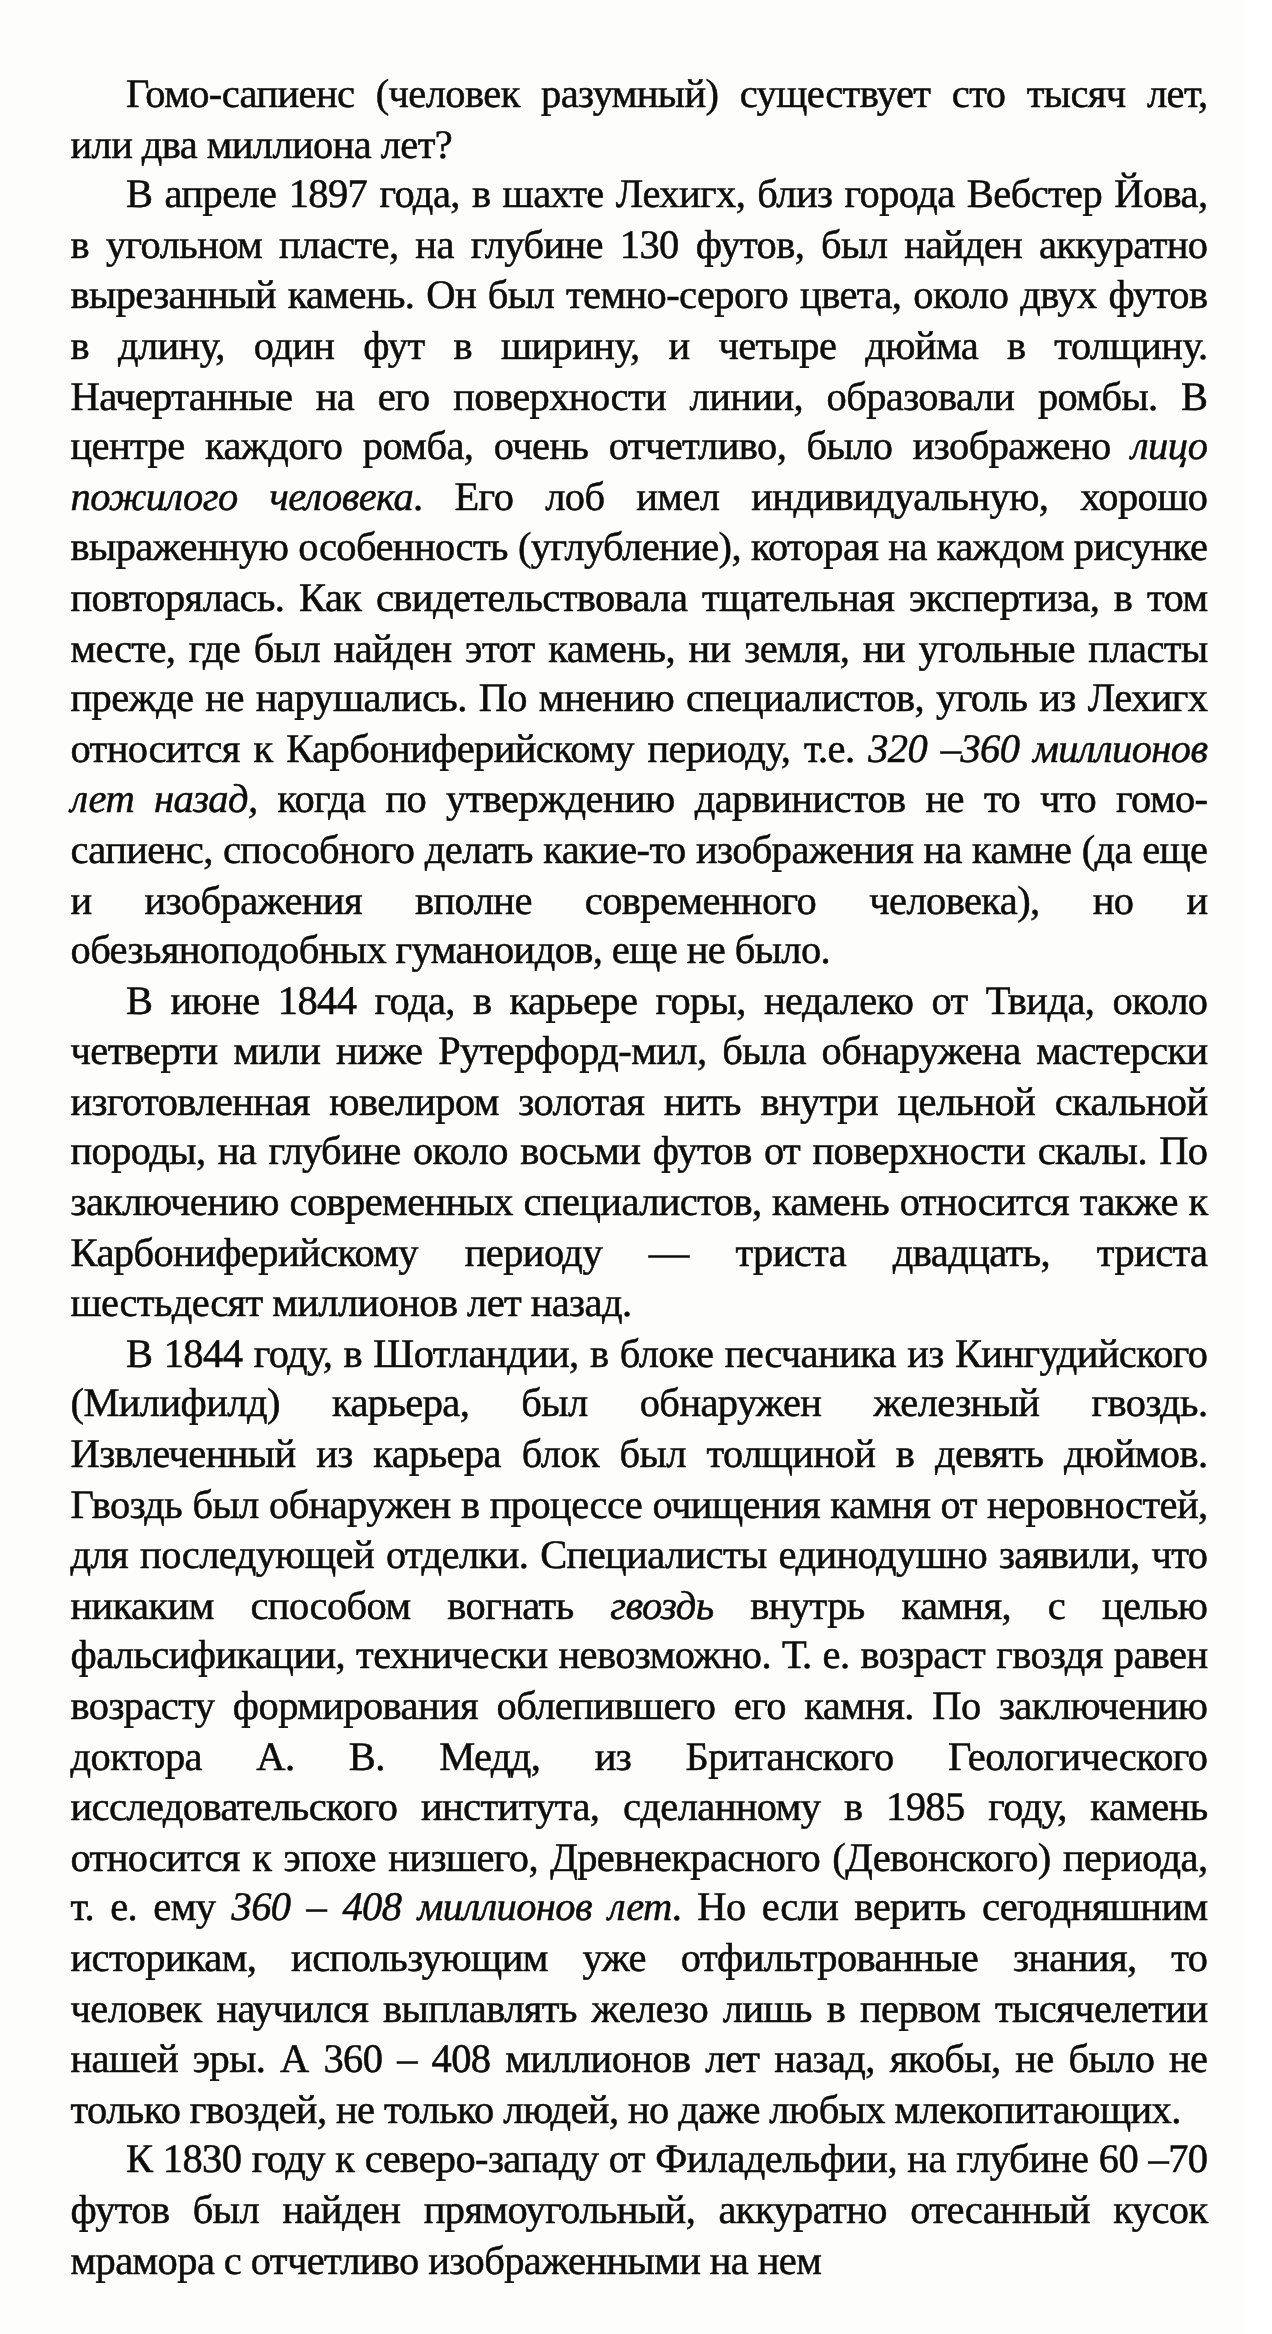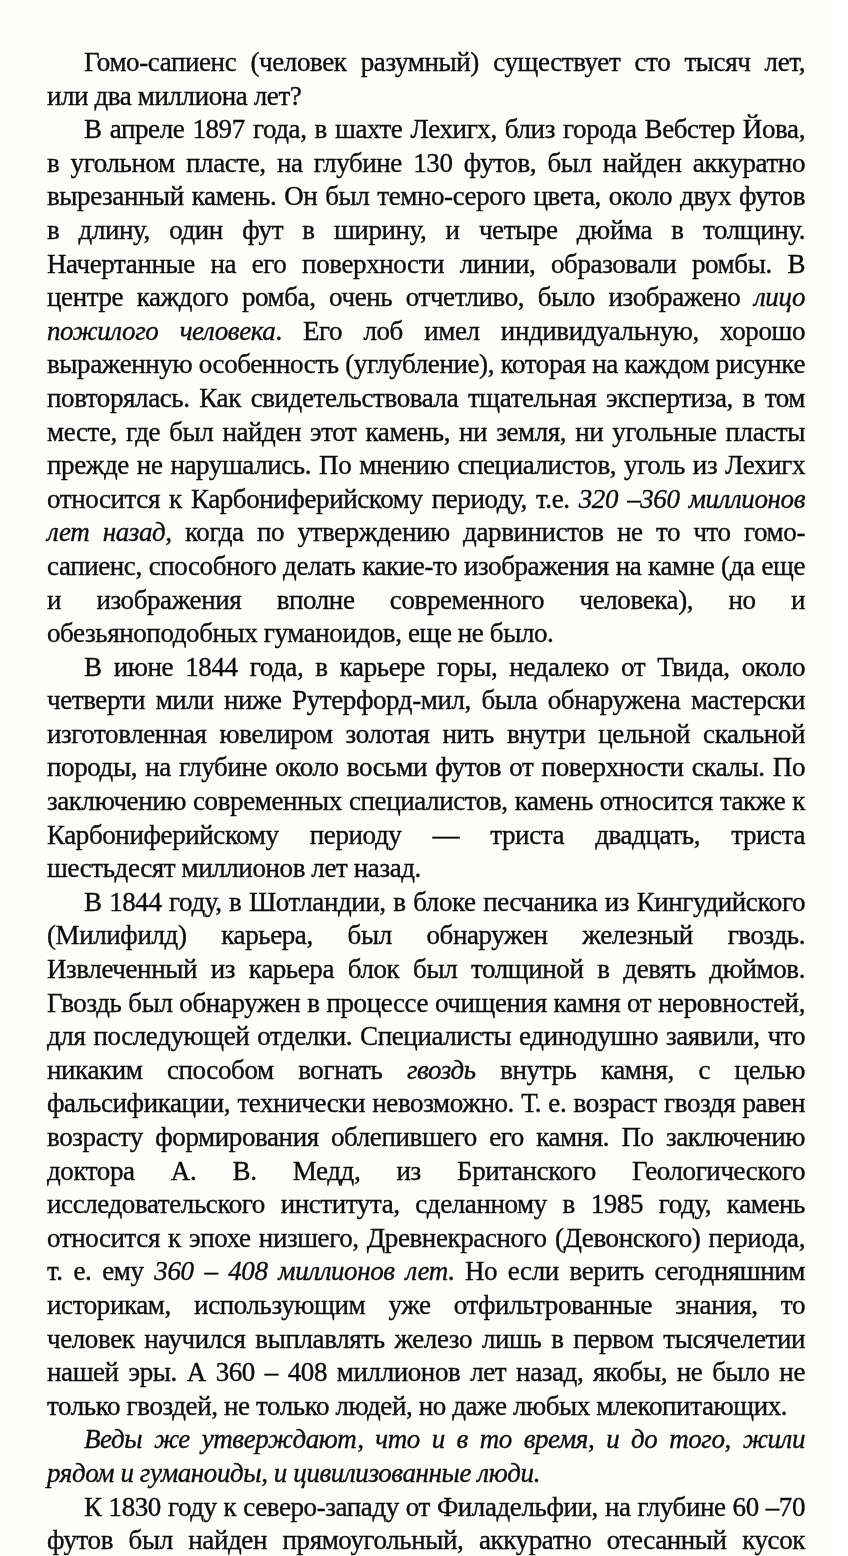--- a/index.html
+++ b/index.html
@@ -37,17 +37,16 @@
 </style>
 </head>
 <body>
 
 <div class="page">
   <div class="text-block">
     <p class="para"><span>Гомо-сапиенс (человек разумный) существует сто тысяч лет, или два миллиона лет?</span></p>
     <p class="para"><span>В апреле 1897 года, в шахте Лехигх, близ города Вебстер Йова, в угольном пласте, на глубине 130 футов, был найден аккуратно вырезанный камень. Он был темно-серого цвета, около двух футов в длину, один фут в ширину, и четыре дюйма в толщину. Начертанные на его поверхности линии, образовали ромбы. В центре каждого ромба, очень отчетливо, было изображено </span><i>лицо пожилого человека</i><span>. Его лоб имел индивидуальную, хорошо выраженную особенность (углубление), которая на каждом рисунке повторялась. Как свидетельствовала тщательная экспертиза, в том месте, где был найден этот камень, ни земля, ни угольные пласты прежде не нарушались. По мнению специалистов, уголь из Лехигх относится к Карбониферийскому периоду, т.е. </span><i>320 –360 миллионов лет назад,</i><span> когда по утверждению дарвинистов не то что гомо-сапиенс, способного делать какие-то изображения на камне (да еще и изображения вполне современного человека), но и обезьяноподобных гуманоидов, еще не было.</span></p>
     <p class="para"><span>В июне 1844 года, в карьере горы, недалеко от Твида, около четверти мили ниже Рутерфорд-мил, была обнаружена мастерски изготовленная ювелиром золотая нить внутри цельной скальной породы, на глубине около восьми футов от поверхности скалы. По заключению современных специалистов, камень относится также к Карбониферийскому периоду — триста двадцать, триста шестьдесят миллионов лет назад.</span></p>
     <p class="para"><span>В 1844 году, в Шотландии, в блоке песчаника из Кингудийского (Милифилд) карьера, был обнаружен железный гвоздь. Извлеченный из карьера блок был толщиной в девять дюймов. Гвоздь был обнаружен в процессе очищения камня от неровностей, для последующей отделки. Специалисты единодушно заявили, что никаким способом вогнать </span><i>гвоздь</i><span> внутрь камня, с целью фальсификации, технически невозможно. Т. е. возраст гвоздя равен возрасту формирования облепившего его камня. По заключению доктора А. В. Медд, из Британского Геологического исследовательского института, сделанному в 1985 году, камень относится к эпохе низшего, Древнекрасного (Девонского) периода, т. е. ему </span><i>360 – 408 миллионов лет</i><span>. Но если верить сегодняшним историкам, использующим уже отфильтрованные знания, то человек научился выплавлять железо лишь в первом тысячелетии нашей эры. А 360 – 408 миллионов лет назад, якобы, не было не только гвоздей, не только людей, но даже любых млекопитающих.</span></p>
-    <p class="para"><i>Веды же утверждают, что и в то время, и до того, жили рядом и гуманоиды, и цивилизованные люди.</i></p>
     <p class="para"><span>К 1830 году к северо-западу от Филадельфии, на глубине 60 –70 футов был найден прямоугольный, аккуратно отесанный кусок мрамора с отчетливо изображенными на нем </span></p>
 
   </div>
 </div>
 
 </body></html>

